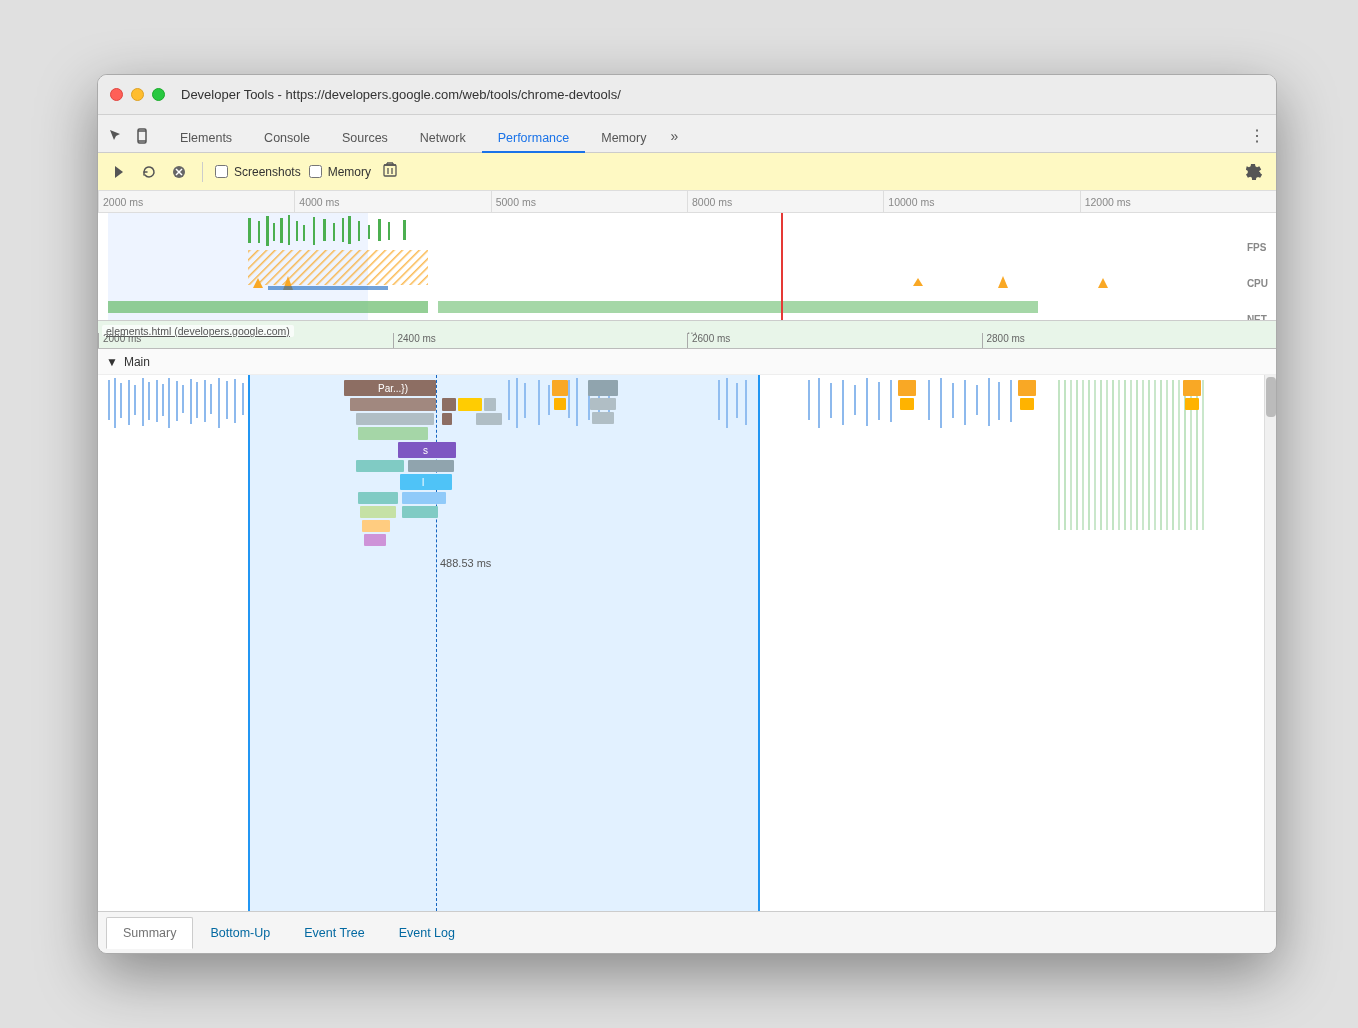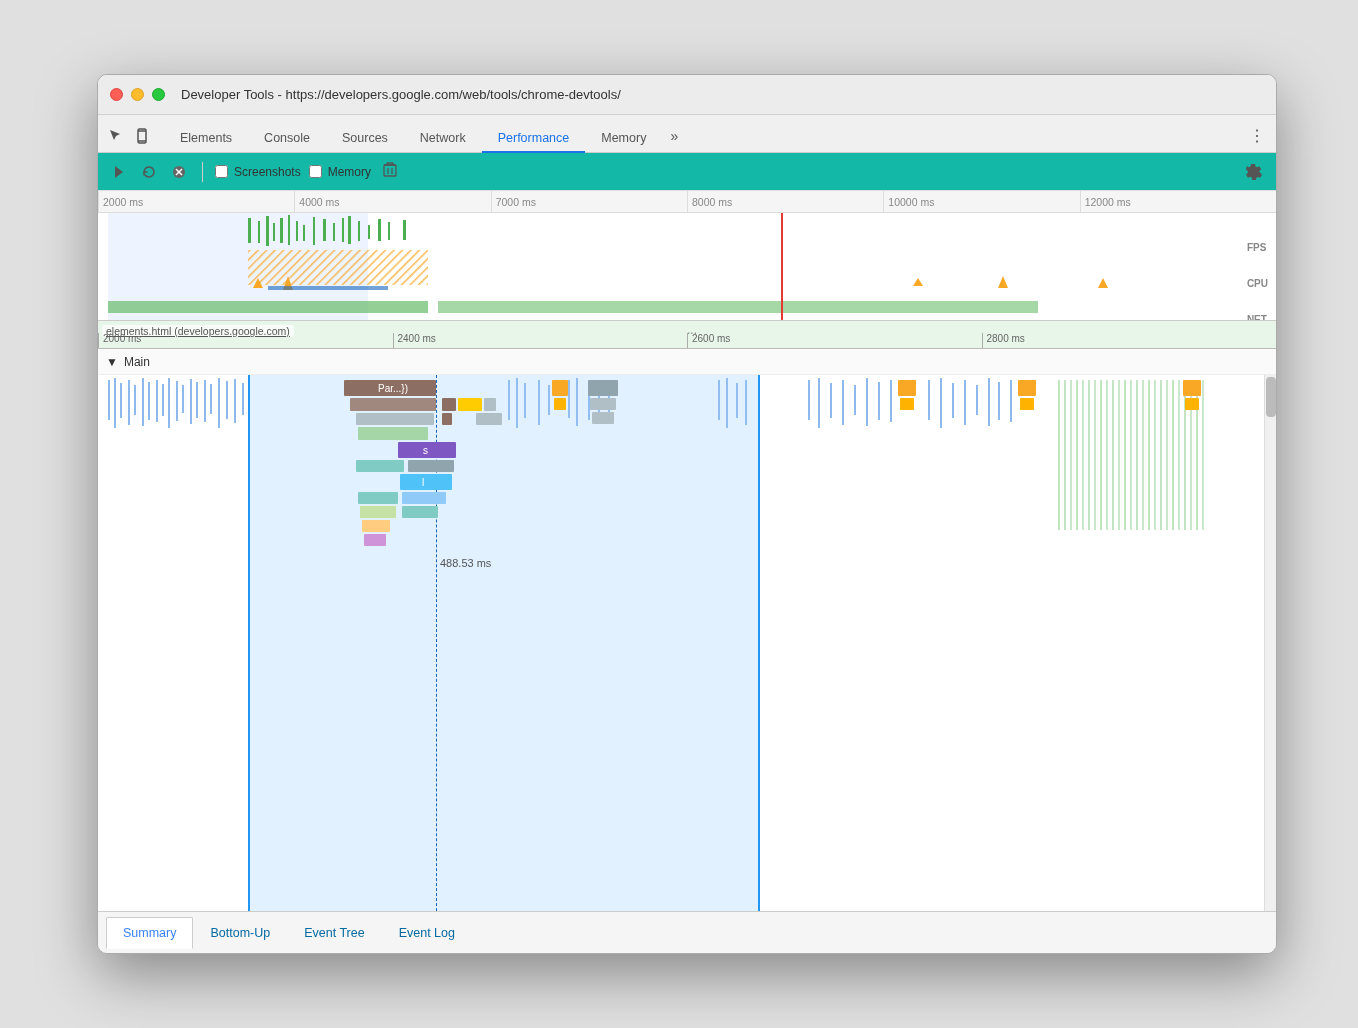--- a/index.html
+++ b/index.html
@@ -107,21 +107,21 @@
       height: 22px;
       display: flex;
       align-items: center;
       justify-content: center;
       font-size: 16px;
       color: #555;
       cursor: pointer;
     }
     
     .toolbar {
-      background: #14b8a6;
+      background: #fef9c3;
       height: 38px;
       display: flex;
       align-items: center;
       padding: 0 10px;
       border-bottom: 1px solid #ddd;
       flex-shrink: 0;
       gap: 8px;
     }
     .toolbar-btn {
       width: 22px;
@@ -405,21 +405,21 @@
       font-size: 12.5px;
       color: #0369a1;
       cursor: pointer;
       border: 1px solid transparent;
       border-radius: 2px 2px 0 0;
     }
     .bottom-tab.active {
       background: #fff;
       border: 1px solid #ccc;
       border-bottom: 1px solid #fff;
-      color: #3b82f6;
+      color: #737373;
       font-weight: 500;
       margin-bottom: -1px;
     }
   </style>
 </head>
 <body>
 
 <div class="window">
 
   <div class="title-bar">
@@ -519,21 +519,21 @@
       </div>
     </div>
   </div>
 
   <div class="timeline-section">
 
     <div class="timeline-ruler">
       <div class="ruler-marks">
         <div class="ruler-mark">2000 ms</div>
         <div class="ruler-mark">4000 ms</div>
-        <div class="ruler-mark">7000 ms</div>
+        <div class="ruler-mark">5000 ms</div>
         <div class="ruler-mark">8000 ms</div>
         <div class="ruler-mark">10000 ms</div>
         <div class="ruler-mark">12000 ms</div>
       </div>
     </div>
 
     <div class="timeline-content">
       <div class="timeline-selection"></div>
 
       <div class="fps-bars">

